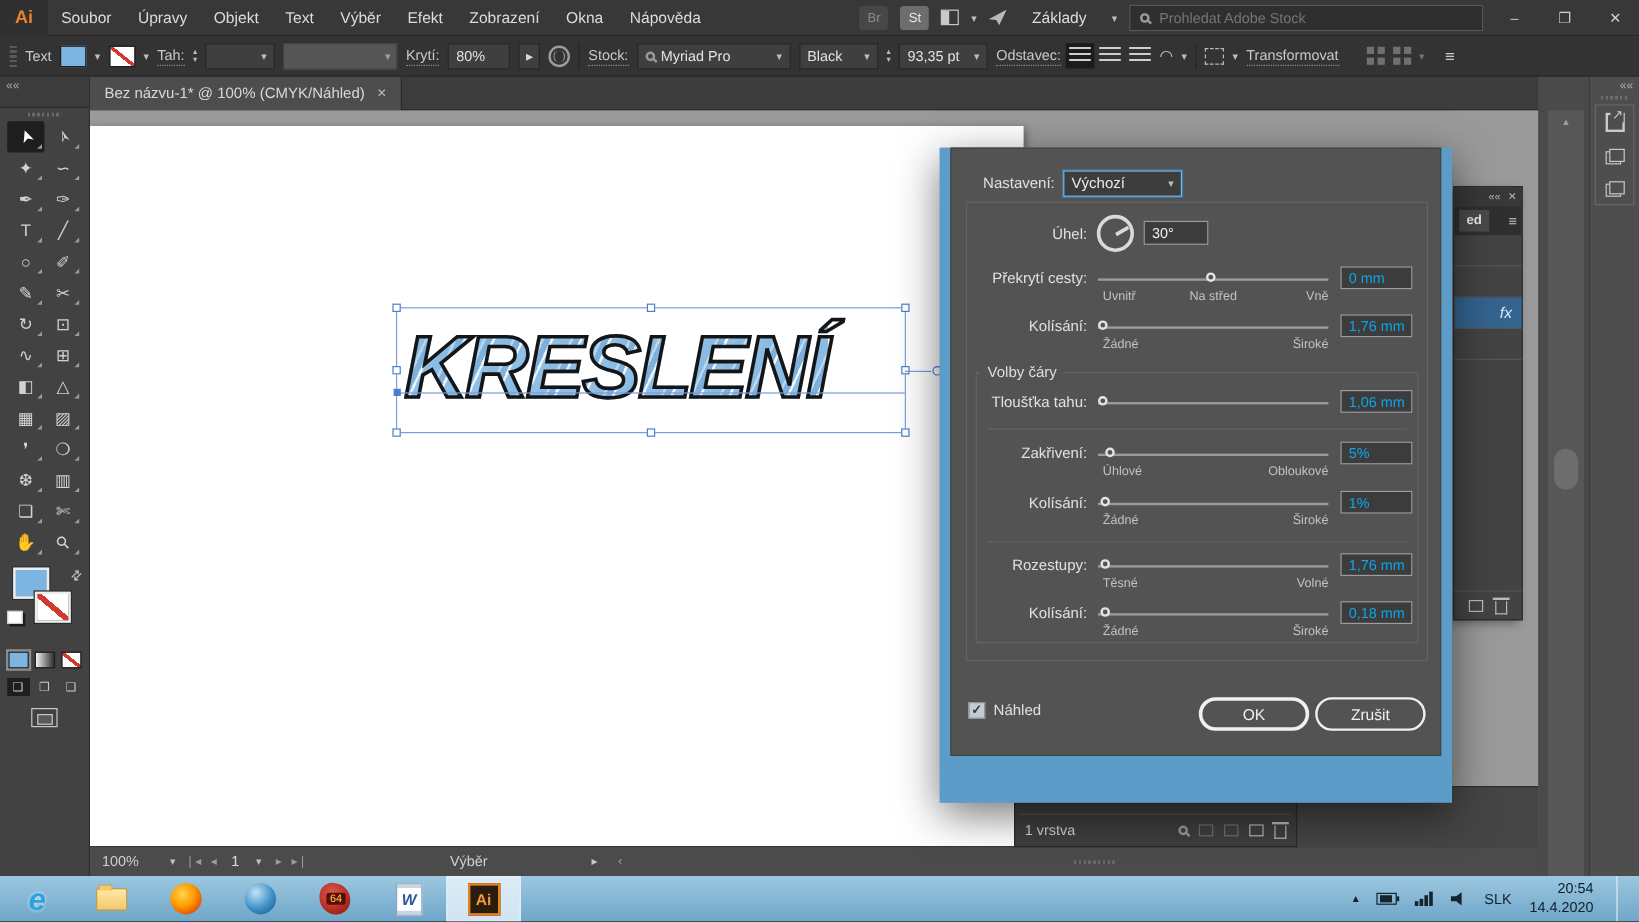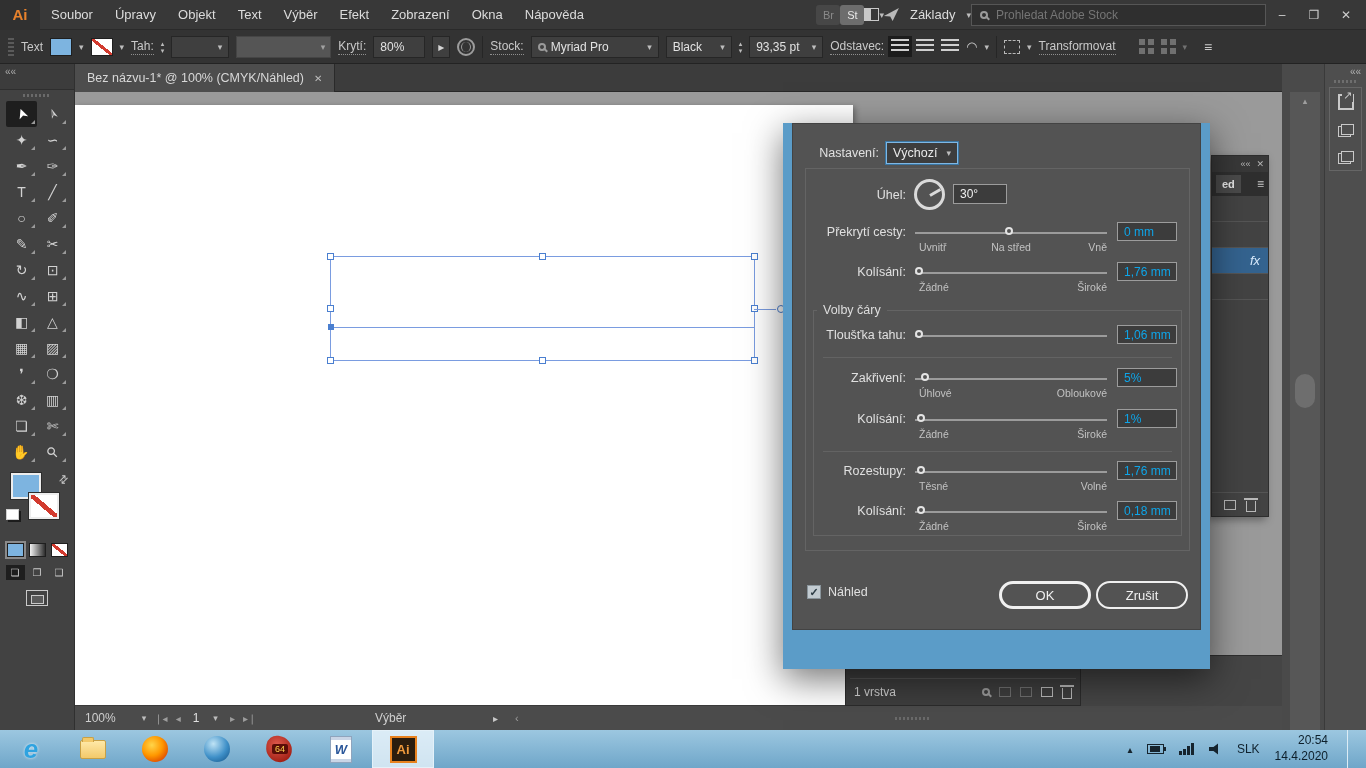--- a/index.html
+++ b/index.html
@@ -6,21 +6,21 @@
   #app{position:relative;width:1366px;height:768px;overflow:hidden;
        font-family:"Liberation Sans",sans-serif;font-size:12px;color:#d6d6d6;background:#4a4a4a;}
   #app *{box-sizing:border-box;}
 
   
   .menubar{position:absolute;left:0;top:0;width:1366px;height:30px;background:#383838;
            display:flex;align-items:center;border-bottom:1px solid #2a2a2a;}
   .ai-logo{width:40px;height:30px;display:flex;align-items:center;justify-content:center;
            color:#e8822c;font-weight:bold;font-size:15px;background:#303030;}
   .menu-item{padding:0 11px;font-size:13px;color:#dcdcdc;height:30px;display:flex;align-items:center;cursor:default;}
-  .mb-right{margin-left:auto;display:flex;align-items:center;padding-right:4px;}
+  .mb-right{margin-left:auto;display:flex;align-items:center;gap:10px;padding-right:4px;}
   .badge-box{width:24px;height:20px;border-radius:3px;display:flex;align-items:center;justify-content:center;font-size:11px;}
   .badge-br{background:#474747;color:#8a8a8a;}
   .badge-st{background:#6d6d6d;color:#e8e8e8;}
   .ws-icon{width:15px;height:13px;border:1px solid #c9c9c9;position:relative;display:inline-block;}
   .ws-icon::after{content:"";position:absolute;left:0;top:0;width:6px;height:11px;background:#c9c9c9;}
   .share-icon{width:15px;height:13px;background:#b9b9b9;clip-path:polygon(0 62%,100% 0,58% 100%,42% 66%);display:inline-block;}
   .chev{font-size:9px;color:#bdbdbd;}
   .search-box{width:295px;height:22px;background:#2f2f2f;border:1px solid #565656;display:flex;align-items:center;gap:6px;padding:0 8px;}
   .search-box input{background:transparent;border:none;outline:none;color:#c4b5fd;font-size:12px;width:100%;font-family:"Liberation Sans",sans-serif;}
   .mag{width:8px;height:8px;border:2px solid #9a9a9a;border-radius:50%;position:relative;flex:none;}
@@ -110,21 +110,21 @@
   
   .dialog{position:absolute;left:783px;top:123px;width:427px;height:546px;background:#5b9cc8;
           padding:0 9px 9px;box-shadow:0 10px 34px rgba(0,0,0,.55);z-index:5;}
   .dlg-title{height:30px;display:flex;align-items:center;justify-content:center;color:#20333d;font-size:14.5px;}
   .dlg-body{position:relative;width:409px;height:507px;background:#535353;border:1px solid #434343;color:#e0e0e0;}
   .outer-box{position:absolute;left:12px;top:44px;width:385px;height:383px;border:1px solid #646464;}
   .grp2{position:absolute;left:20px;top:186px;width:369px;height:226px;border:1px solid #646464;}
   .grp2-label{position:absolute;left:24px;top:179px;background:#535353;padding:0 6px;font-size:12.5px;color:#dedede;}
   .set-row{position:absolute;left:0;top:18px;width:100%;height:22px;}
   .set-label{position:absolute;left:0;width:86px;text-align:right;top:4px;font-size:12.5px;}
-  .dlg-select{position:absolute;left:93px;top:0;width:72px;height:22px;background:#3d3d3d;border:1px solid #7fb7e3;
+  .dlg-select{position:absolute;left:93px;top:0;width:99px;height:22px;background:#3d3d3d;border:1px solid #7fb7e3;
               box-shadow:0 0 0 1px #3a76a3;display:flex;align-items:center;justify-content:space-between;padding:0 6px;font-size:12.5px;color:#eaeaea;}
   .angle-row{position:absolute;left:0;top:55px;width:100%;height:32px;}
   .angle-label{position:absolute;left:0;width:113px;text-align:right;top:9px;font-size:12.5px;}
   .dial{position:absolute;left:121px;top:0;width:31px;height:31px;border:3px solid #dadada;border-radius:50%;}
   .dial::after{content:"";position:absolute;left:50%;top:50%;width:12px;height:3px;background:#dadada;
                transform-origin:0 50%;transform:rotate(-30deg);margin-top:-1px;}
   .angle-field{position:absolute;left:160px;top:5px;width:54px;height:20px;background:#3c3c3c;border:1px solid #9c9c9c;
                display:flex;align-items:center;padding-left:6px;font-size:12px;color:#efefef;}
   .drow{position:absolute;left:0;width:100%;height:16px;}
   .dlabel{position:absolute;left:0;width:113px;text-align:right;top:1px;font-size:12.5px;color:#e0e0e0;}
@@ -424,20 +424,21 @@
       <span class="dmode active">❏</span>
       <span class="dmode">❐</span>
       <span class="dmode">❑</span>
     </div>
     <div class="screenmode"></div>
   </div>
 
   <div class="canvas">
     <div class="artboard">
       <div class="sel">
+        <div class="kres">KRESLENÍ</div>
         <span class="h h-tl"></span>
         <span class="h h-tm"></span>
         <span class="h h-tr"></span>
         <span class="h h-ml"></span>
         <span class="h h-mr"></span>
         <span class="h h-bl"></span>
         <span class="h h-bm"></span>
         <span class="h h-br"></span>
         <div class="baseline"></div>
         <span class="base-h"></span>

